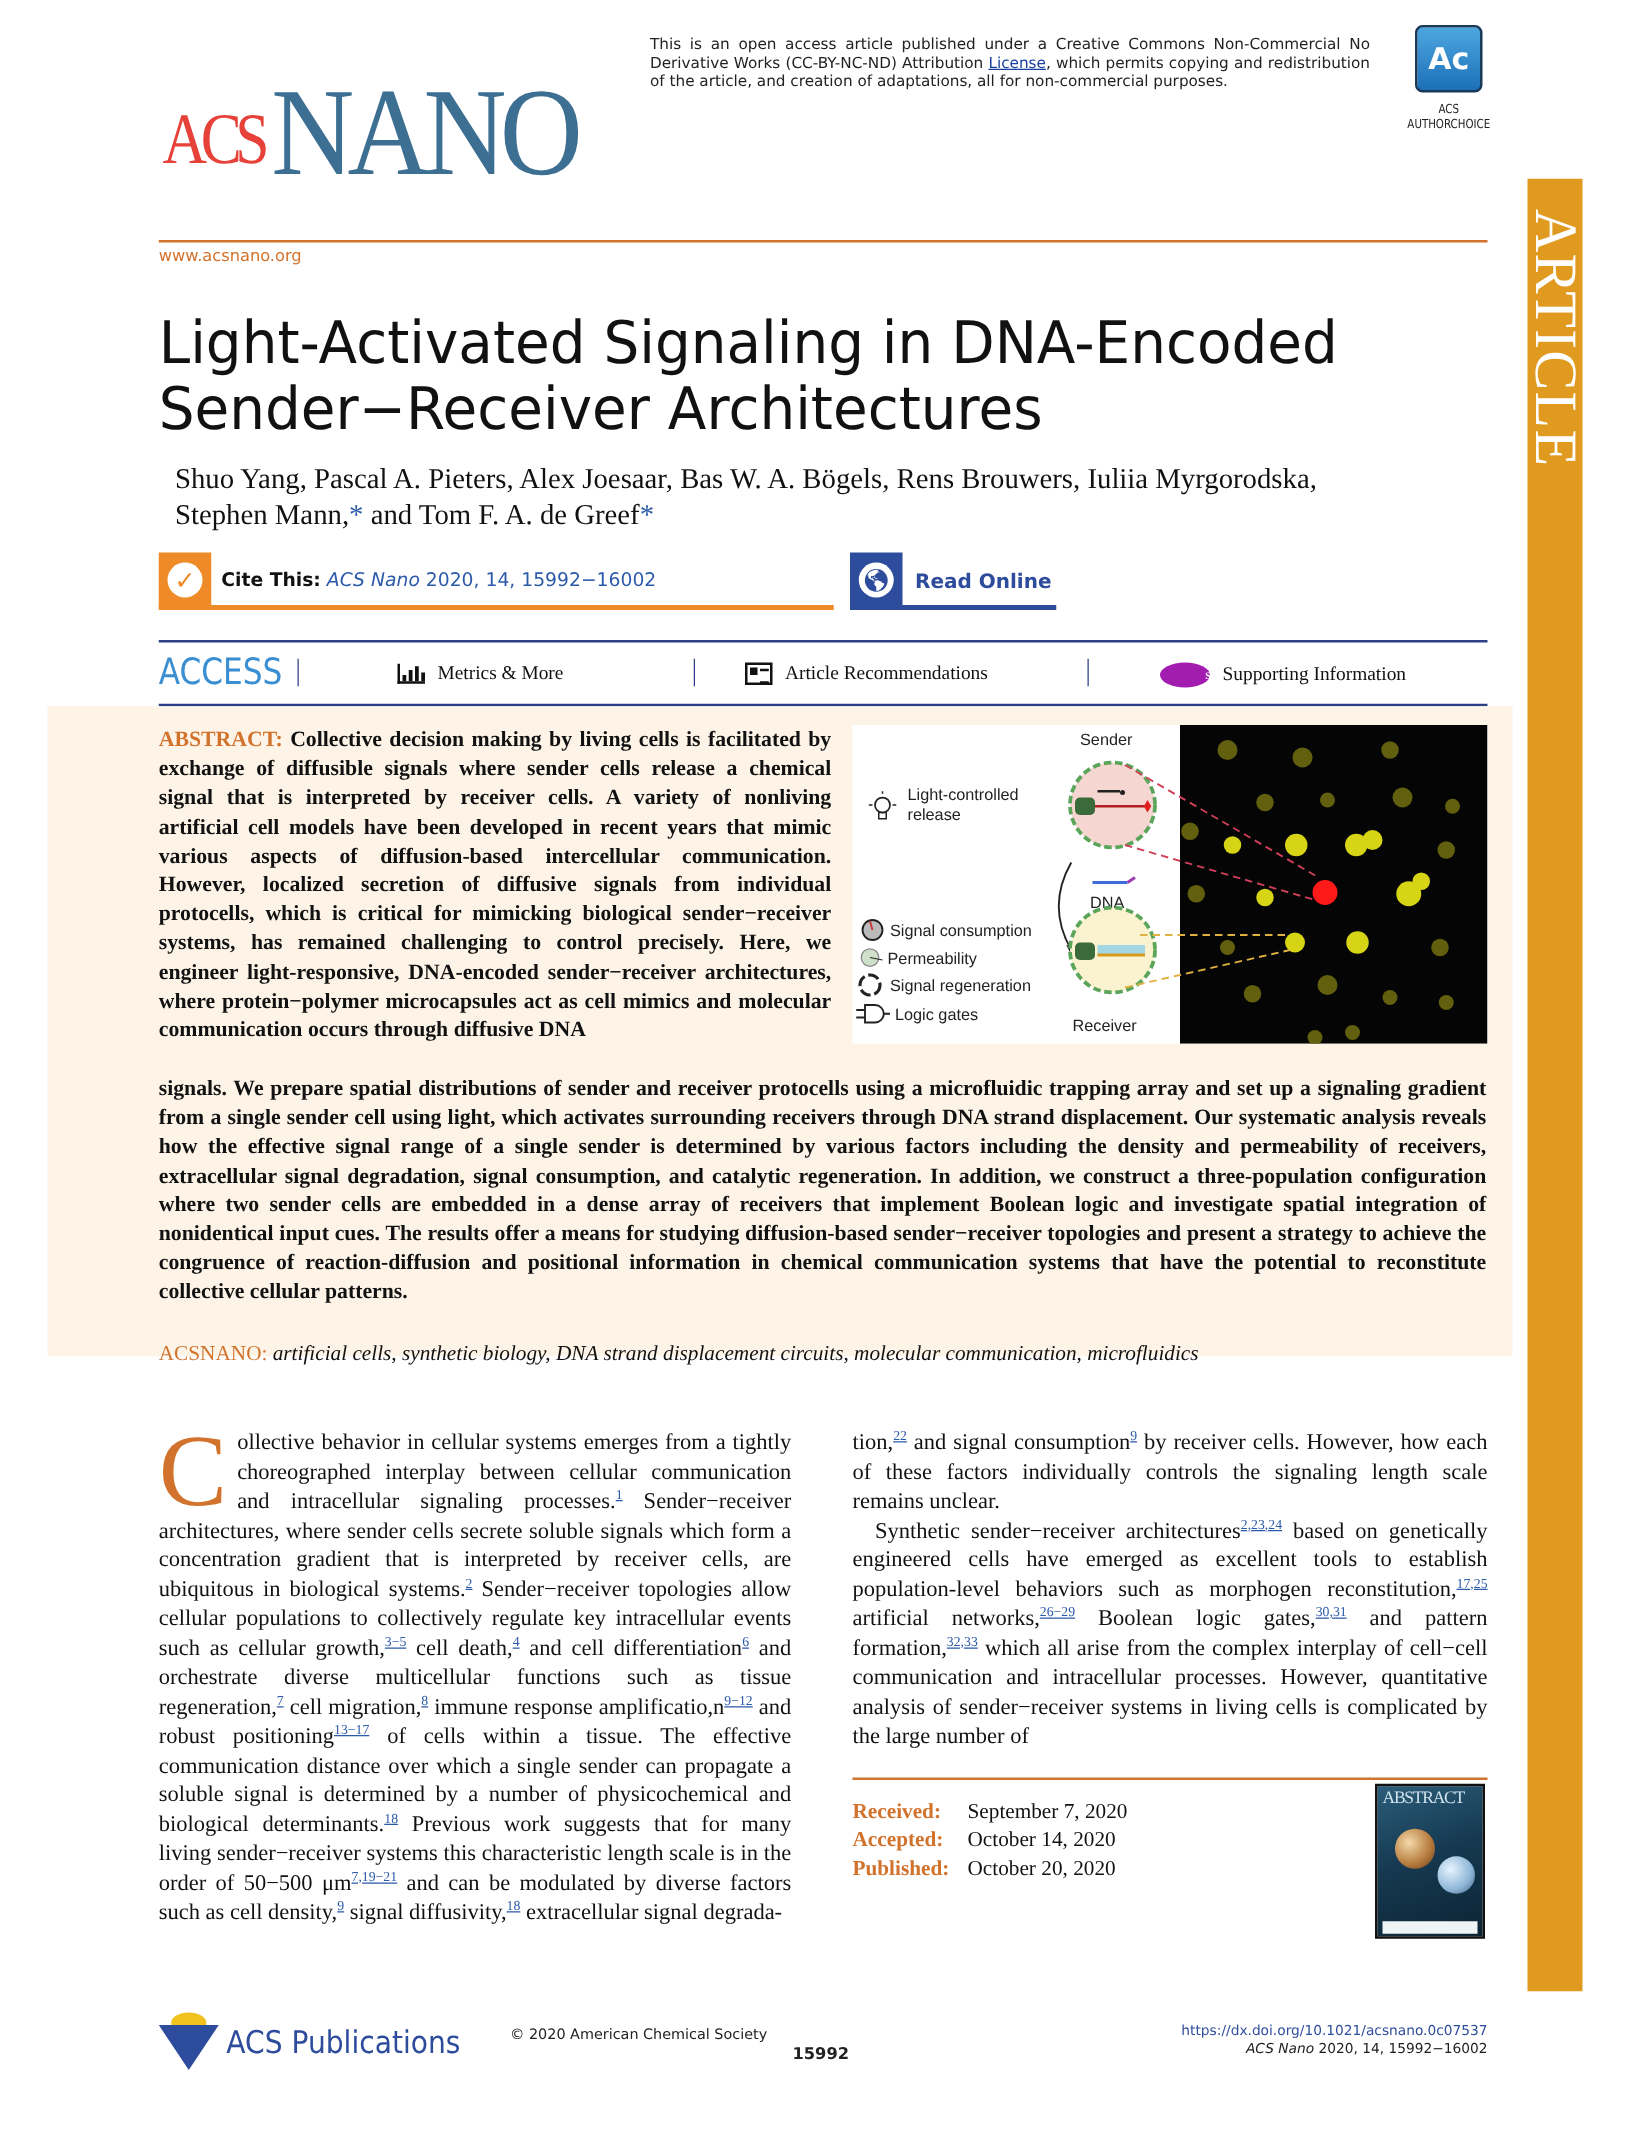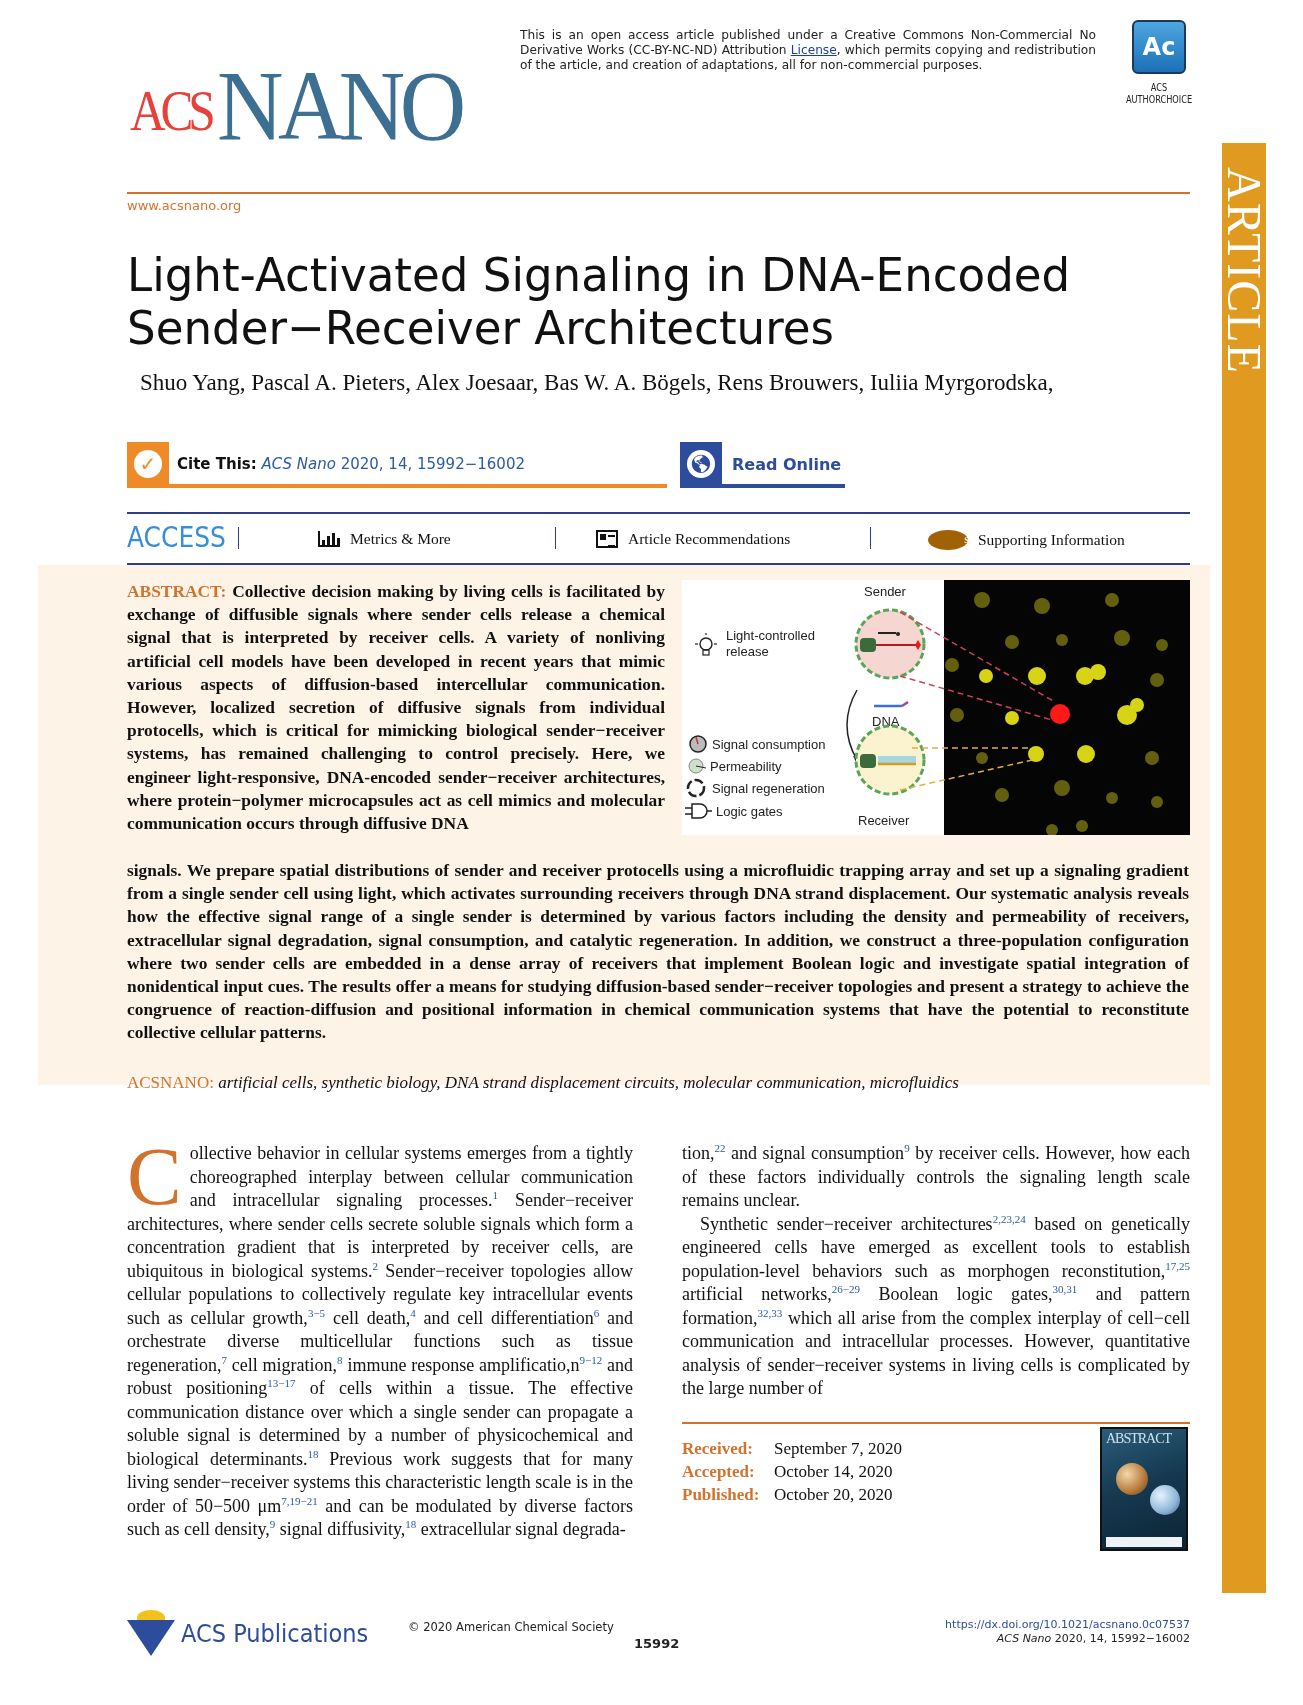--- a/index.html
+++ b/index.html
@@ -48,38 +48,38 @@
   .access-top { left: 127px; top: 512px; width: 1063px; height: 2px; background: #2d3f86; }
   .access-bottom { left: 127px; top: 563px; width: 1063px; height: 2px; background: #2d3f86; }
   .access-label { left: 127px; top: 520px; font-family: "DejaVu Sans", sans-serif; font-size: 29px; color: #3a8fd3; transform: scaleX(0.86); transform-origin: left top; }
   .access-sep { width: 1px; height: 22px; background: #2d3f86; top: 527px; }
   .access-item { top: 530px; font-family: Liberation Serif, serif; font-size: 15.5px; color: #111; display: flex; align-items: center; gap: 10px; }
   .ico-bars { width: 22px; height: 16px; border-left: 2px solid #111; border-bottom: 2px solid #111; display: flex; align-items: flex-end; gap: 2px; padding-left: 2px; }
   .ico-bars i { display: block; width: 3px; background: #111; }
   .ico-doc { width: 22px; height: 18px; border: 2px solid #111; position: relative; }
   .ico-doc::before { content: ""; position: absolute; left: 2px; top: 2px; width: 6px; height: 6px; background: #111; }
   .ico-doc::after { content: ""; position: absolute; left: 10px; top: 3px; width: 7px; height: 8px; border-top: 2px solid #111; border-bottom: 2px solid #111; }
-  .ico-si { width: 20px; height: 20px; border-radius: 50%; background: #a16207; color: #fff; font-size: 8px; font-weight: bold; display: flex; align-items: center; justify-content: center; padding-left: 40px; }
+  .ico-si { width: 20px; height: 20px; border-radius: 50%; background: #a21caf; color: #fff; font-size: 8px; font-weight: bold; display: flex; align-items: center; justify-content: center; padding-left: 40px; }
 
   
   .abstract-box { left: 38px; top: 565px; width: 1172px; height: 520px; background: #fdf4e7; }
   .abstract-text { left: 127px; top: 580px; width: 538px; font-size: 17.4px; line-height: 23.2px; font-weight: bold; text-align: justify; color: #111; }
   .abstract-text .lab { color: #d2732d; }
   .abstract-full { left: 127px; top: 859px; width: 1062px; font-size: 17.4px; line-height: 23.2px; font-weight: bold; text-align: justify; color: #111; }
   .keywords { left: 127px; top: 1073px; width: 1062px; font-size: 17px; color: #111; }
   .keywords .lab { color: #d2732d; font-weight: normal; }
   .keywords .kw { font-style: italic; }
 
   
   .toc { left: 682px; top: 580px; width: 508px; height: 255px; background: #fff; }
   .toc-svg { position: absolute; left: 0; top: 0; }
 
   
   .col { font-size: 18px; line-height: 23.5px; color: #111; text-align: justify; }
-  .col sup { color: #2b5aa8; font-size: 11px; line-height: 0; vertical-align: super; }
+  .col sup { color: #2b5aa8; font-size: 11px; line-height: 0; vertical-align: super; text-decoration: underline; }
   .col-left { left: 127px; top: 1142px; width: 506px; }
   .dropcap { float: left; font-size: 82px; line-height: 66px; color: #d2732d; margin: 2px 8px 0 0; }
   .col-right { left: 682px; top: 1142px; width: 508px; }
   .col-right p.indent { text-indent: 18px; }
 
   .dates-rule { left: 682px; top: 1422px; width: 508px; height: 2px; background: #d2732d; }
   .dates { left: 682px; top: 1437px; font-size: 17px; line-height: 23px; }
   .dates .row { display: flex; }
   .dates .lab { width: 92px; color: #d2732d; font-weight: bold; }
   .cover { left: 1100px; top: 1427px; width: 88px; height: 124px; border: 2px solid #111; background: linear-gradient(160deg, #2b5d7a 0%, #163a52 45%, #0c2433 100%); }
@@ -125,20 +125,23 @@
 <div class="abs article-word">
   <span>ARTICLE</span>
 </div>
 
 <h1 class="abs title">
   <div>Light-Activated Signaling in DNA-Encoded</div>
   <div>Sender−Receiver Architectures</div>
 </h1>
 <div class="abs authors">
   <div>Shuo Yang, Pascal A. Pieters, Alex Joesaar, Bas W. A. Bögels, Rens Brouwers, Iuliia Myrgorodska,</div>
+  <div>
+    <span>Stephen Mann,</span><span class="star">*</span><span> and Tom F. A. de Greef</span><span class="star">*</span>
+  </div>
 </div>
 
 <div class="abs cite-wrap">
   <div class="cite-icon">
       <span>✓</span>
     </div>
   <div class="cite-text">
     <span class="lab">Cite This:</span>
     <span class="ref"><i>ACS Nano</i><span> 2020, 14, 15992−16002</span></span>
   </div>

